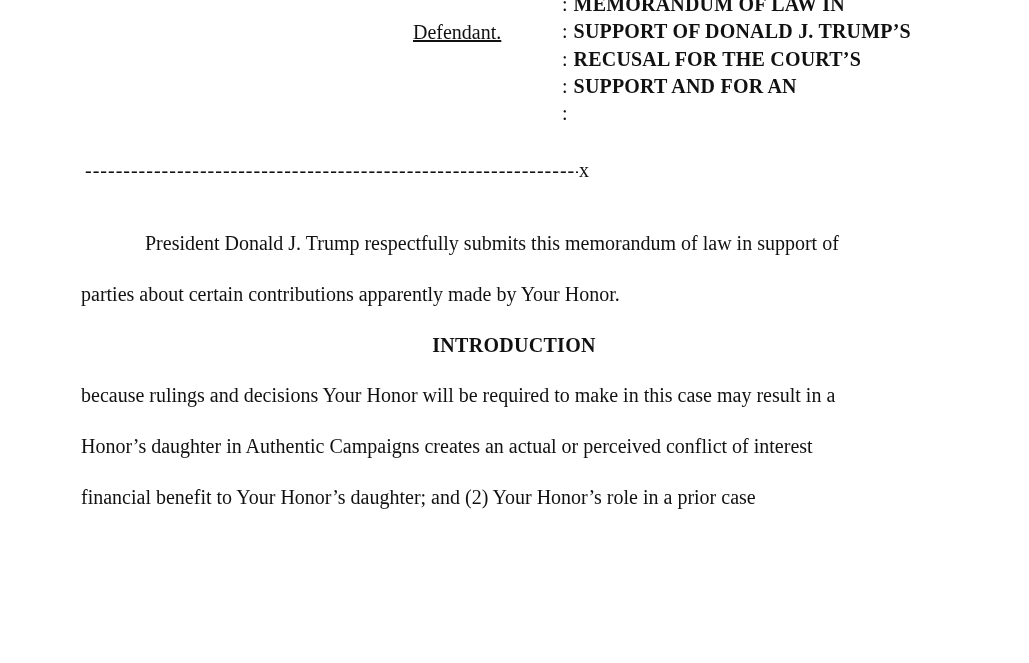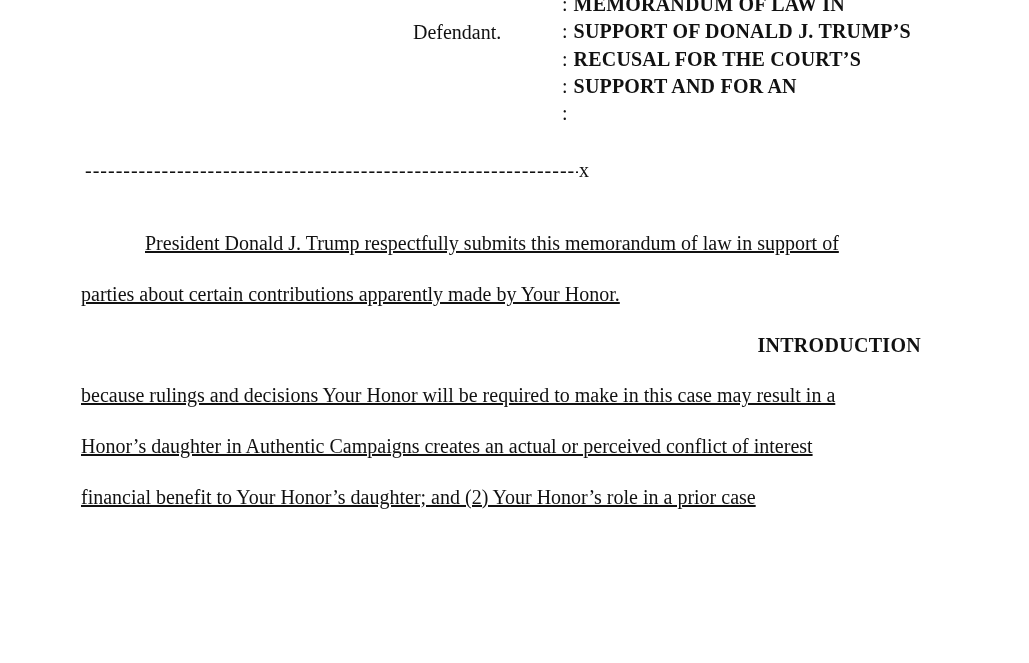--- a/index.html
+++ b/index.html
@@ -7,21 +7,21 @@
     position:relative;
     width:1029px;height:663px;
     background:#ffffff;
     overflow:hidden;
     font-family:"Liberation Serif","DejaVu Serif",serif;
     color:#111111;
   }
   
   .defendant{
     position:absolute;left:413px;top:19px;
-    font-size:20px;line-height:27.3px;white-space:nowrap;
+    font-size:20px;line-height:27.3px;white-space:nowrap;text-decoration:underline;
   }
   .caption-right{
     position:absolute;left:562px;top:-9px;
     font-size:20px;line-height:27.3px;white-space:nowrap;
   }
   .caption-line{height:27.3px;}
   .caption-line .colon{font-weight:normal;}
   .caption-line .title-text{font-weight:bold;margin-left:6px;letter-spacing:.2px;}
   
   .rule{
@@ -34,25 +34,25 @@
   }
   .rule-x{
     position:absolute;left:579px;top:160px;
     font-size:20px;line-height:20px;
   }
   
   .body-text{
     position:absolute;left:81px;top:218px;width:840px;
     font-size:20px;line-height:50.8px;
   }
-  .body-line{height:50.8px;white-space:nowrap;text-decoration:underline;}
+  .body-line{height:50.8px;white-space:nowrap;}
   .body-line.indent{padding-left:64px;}
   .section-heading{
     height:50.8px;
-    text-align:right;padding-left:26px;
+    text-align:center;padding-left:26px;
     font-weight:bold;letter-spacing:.3px;
   }
 </style>
 </head>
 <body>
 
 <div class="page">
 
   <div class="defendant">Defendant.</div>
 

